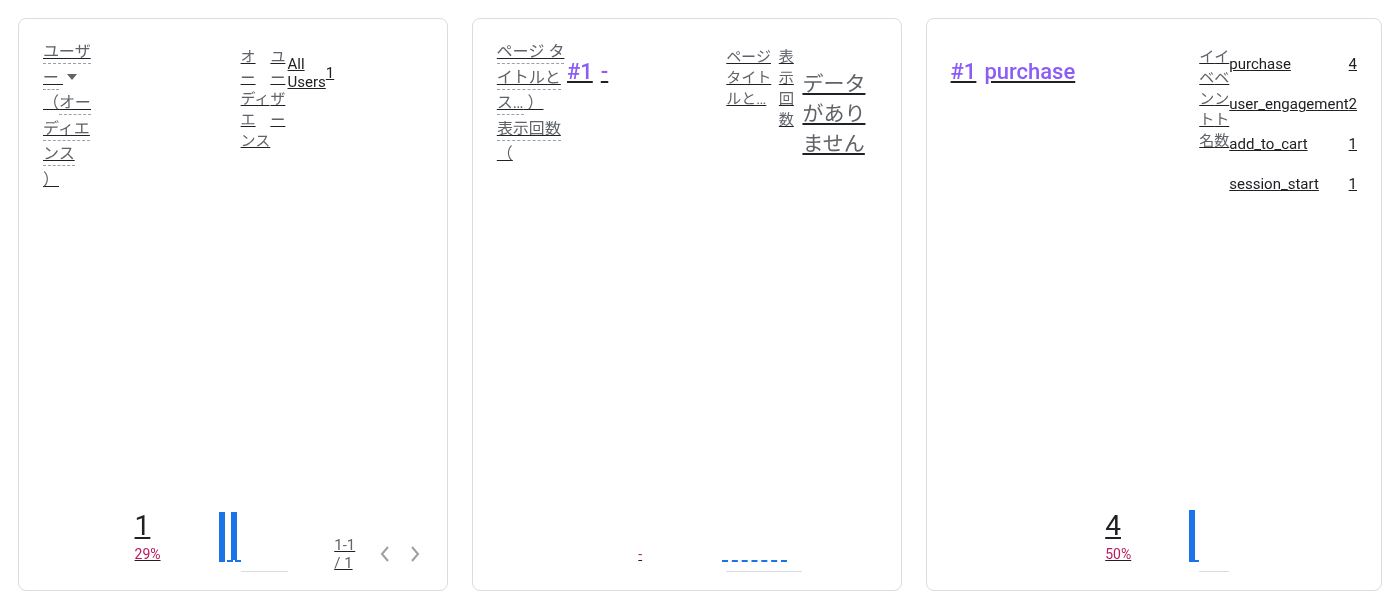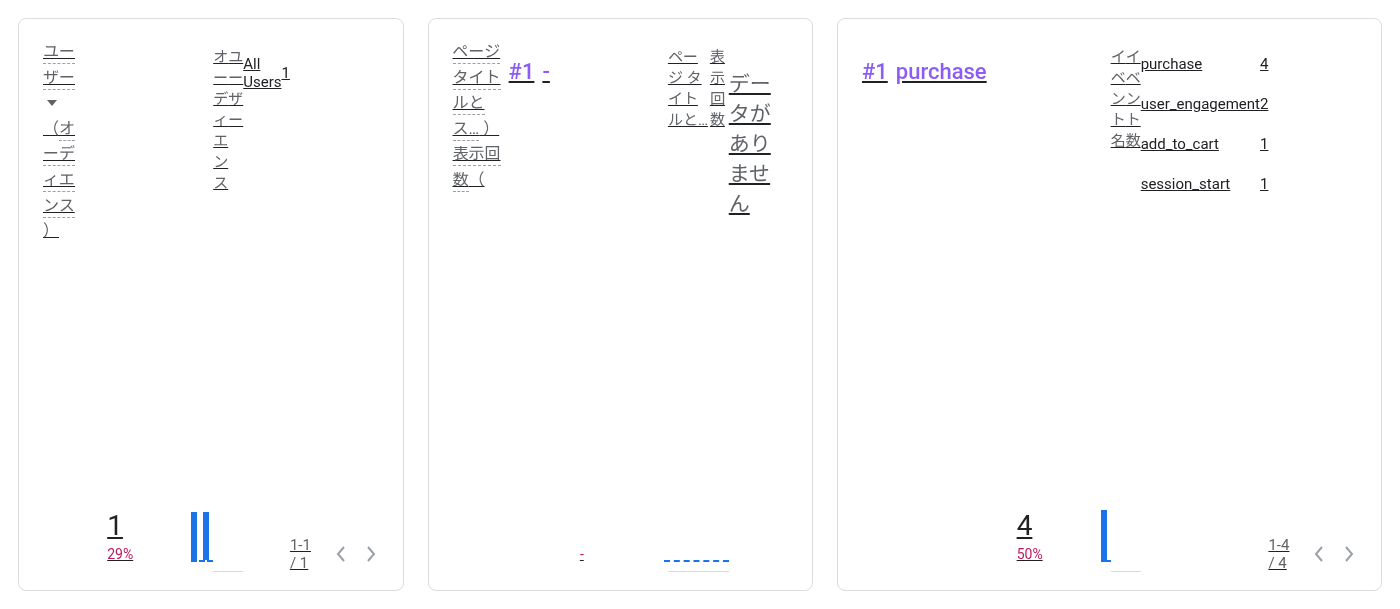--- a/index.html
+++ b/index.html
@@ -238,28 +238,15 @@
           <div class="meter" style="width: 12%;"></div>
         </div>
         <div class="row-block">
           <div class="row">
             <span>session_start</span>
             <span>1</span>
           </div>
           <div class="meter" style="width: 12%;"></div>
         </div>
       </div>
-    <div class="pager">
-      <span>1-4 / 4</span>
-      <span class="chev">
-          <svg viewBox="0 0 10 16">
-            <path d="M8 1 L2 8 L8 15" fill="none" stroke="currentColor" stroke-width="2"></path>
-          </svg>
-        </span>
-      <span class="chev">
-          <svg viewBox="0 0 10 16">
-            <path d="M2 1 L8 8 L2 15" fill="none" stroke="currentColor" stroke-width="2"></path>
-          </svg>
-        </span>
-    </div>
   </div>
 
 </div>
 
 </body></html>

